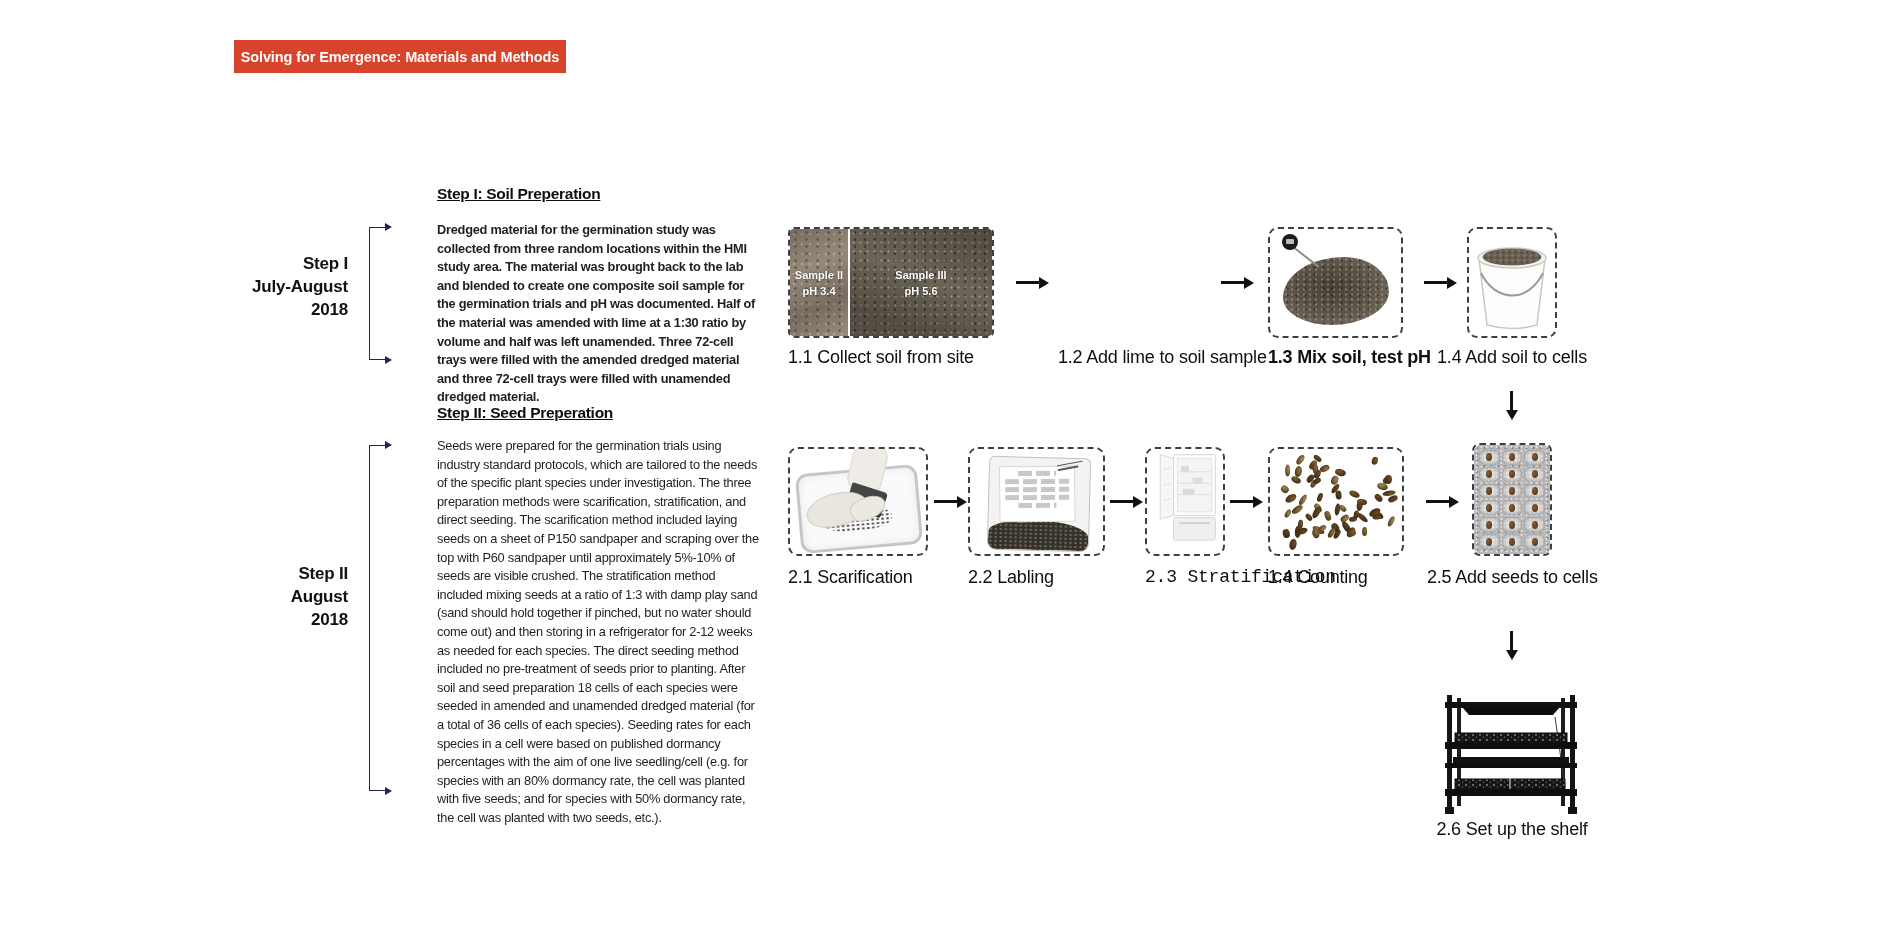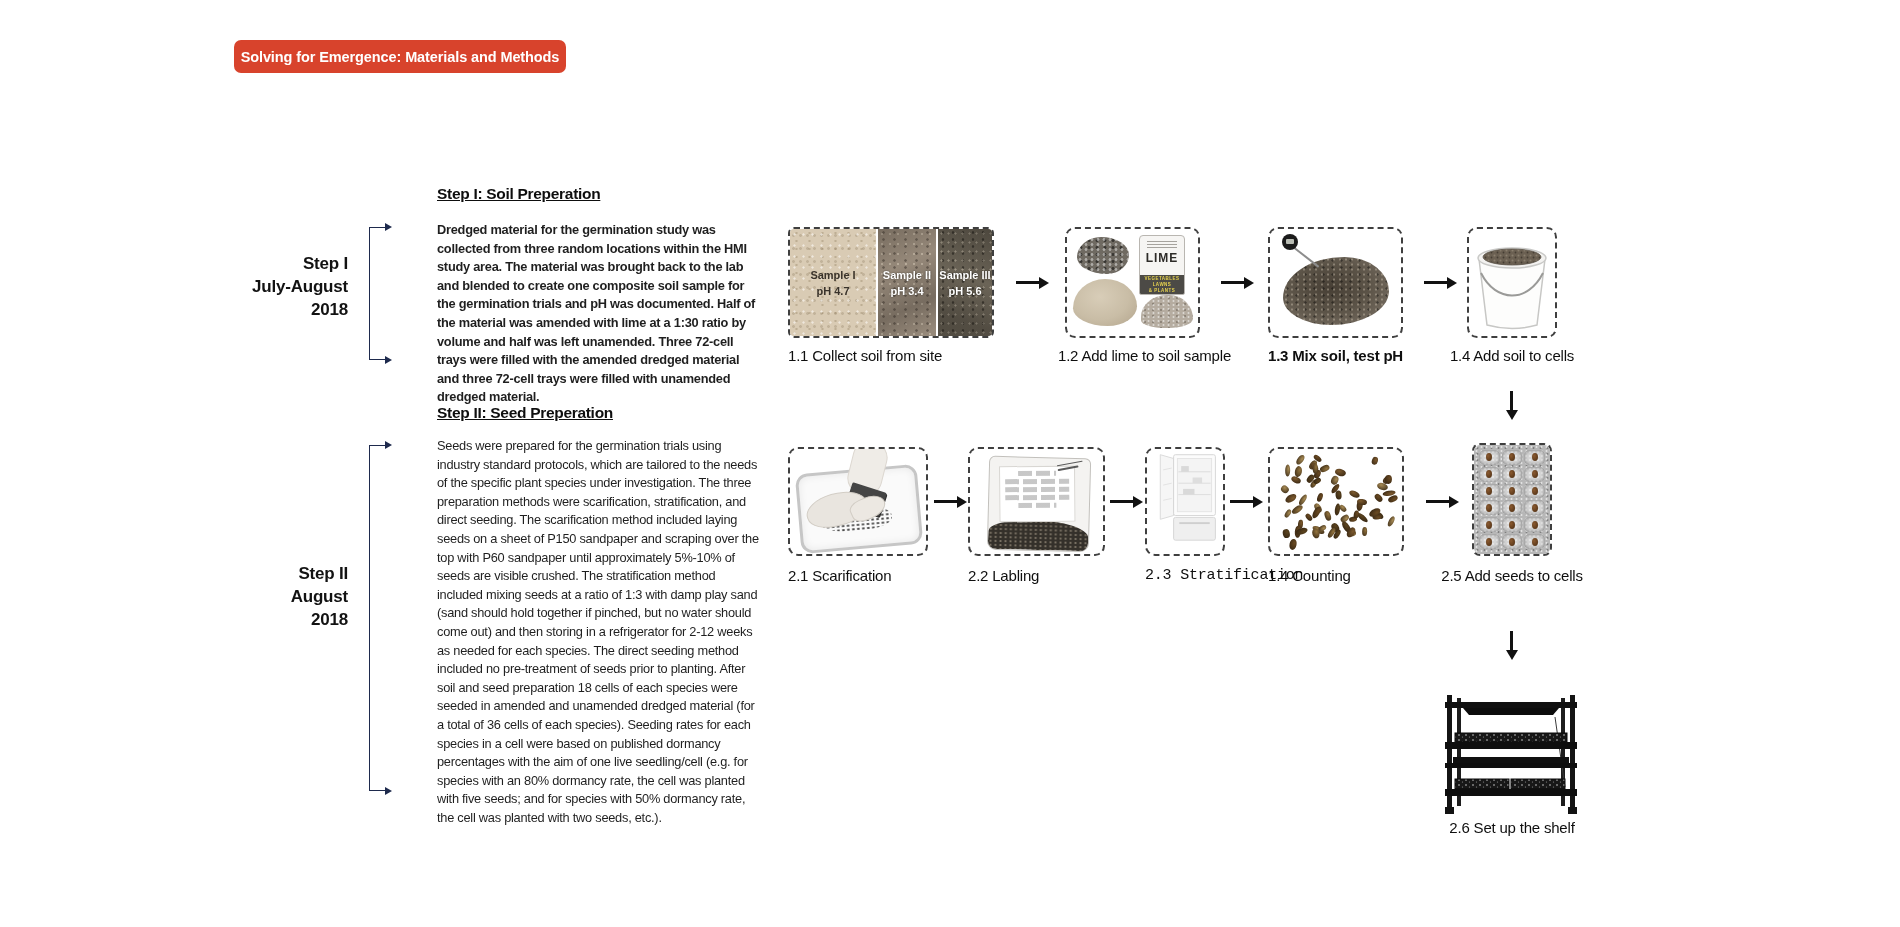--- a/index.html
+++ b/index.html
@@ -1,21 +1,21 @@
 <!DOCTYPE html>
 <html><head>
 <meta charset="utf-8">
 <style>
   html,body{margin:0;padding:0;background:#fff;}
   #stage{position:relative;width:1900px;height:927px;background:#fff;overflow:hidden;
          font-family:"Liberation Sans",sans-serif;color:#1a1a1a;
          --banner-bg:#d8432c;--bracket:#1e2a4d;--arrow:#111;}
   
   #banner{position:absolute;left:234px;top:40px;width:332px;height:33px;
-          background:var(--banner-bg);display:flex;align-items:center;justify-content:center;border-radius:7px;}
+          background:var(--banner-bg);display:flex;align-items:center;justify-content:center;}
   #banner span{color:#fff;font-weight:bold;font-size:14.5px;letter-spacing:-0.1px;white-space:nowrap;}
   
   .side-label{position:absolute;left:148px;width:200px;text-align:right;
               font-weight:bold;font-size:17px;line-height:23px;letter-spacing:-0.2px;color:#121212;}
   #side1{top:252px;} #side2{top:562px;}
   
   .bracket{position:absolute;left:369px;width:15px;
            border-left:1.6px solid var(--bracket);
            border-top:1.6px solid var(--bracket);
            border-bottom:1.6px solid var(--bracket);}
@@ -25,21 +25,21 @@
   #bracket1{top:227px;height:131px;} #bracket2{top:445px;height:344px;}
   
   .heading{position:absolute;left:437px;font-weight:bold;font-size:15.5px;letter-spacing:-0.3px;
            text-decoration:underline;color:#0e0e0e;}
   #heading1{top:185px;} #heading2{top:404px;}
   .body-par{position:absolute;left:437px;width:326px;font-size:12.8px;line-height:18.6px;
             letter-spacing:-0.25px;color:#1f1f1f;text-align:left;}
   #par1{top:221px;font-weight:bold;} #par2{top:437px;}
   
   .fbox{position:absolute;border:2px dashed #3f3f3f;border-radius:10px;background:#fff;box-sizing:border-box;}
-  .cap{position:absolute;font-size:15px;color:#0f0f0f;letter-spacing:-0.2px;white-space:nowrap;}
+  .cap{position:absolute;font-size:18px;color:#0f0f0f;letter-spacing:-0.2px;white-space:nowrap;}
   .cap-center{text-align:center;width:170px;}
   
   #box11{left:788px;top:227px;width:206px;height:111px;border-radius:6px;overflow:hidden;padding:0;
          display:flex;gap:2px;background:#fff;}
   #box12{left:1065px;top:227px;width:135px;height:111px;}
   #box13{left:1268px;top:227px;width:135px;height:111px;}
   #box14{left:1467px;top:227px;width:90px;height:111px;}
   #cap11{left:788px;top:347px;} #cap12{left:1058px;top:347px;} #cap13{left:1268px;top:347px;font-weight:bold;}
   #cap14{left:1427px;top:347px;}
   
@@ -185,57 +185,37 @@
 
   <div class="bracket" id="bracket1"></div>
   <div class="bracket" id="bracket2"></div>
 
   <div class="heading" id="heading1">Step I: Soil Preperation</div>
   <div class="body-par" id="par1">Dredged material for the germination study was collected from three random locations within the HMI study area. The material was brought back to the lab and blended to create one composite soil sample for the germination trials and pH was documented. Half of the material was amended with lime at a 1:30 ratio by volume and half was left unamended. Three 72-cell trays were filled with the amended dredged material and three 72-cell trays were filled with unamended dredged material.</div>
   <div class="heading" id="heading2">Step II: Seed Preperation</div>
   <div class="body-par" id="par2">Seeds were prepared for the germination trials using industry standard protocols, which are tailored to the needs of the specific plant species under investigation. The three preparation methods were scarification, stratification, and direct seeding. The scarification method included laying seeds on a sheet of P150 sandpaper and scraping over the top with P60 sandpaper until approximately 5%-10% of seeds are visible crushed. The stratification method included mixing seeds at a ratio of 1:3 with damp play sand (sand should hold together if pinched, but no water should come out) and then storing in a refrigerator for 2-12 weeks as needed for each species. The direct seeding method included no pre-treatment of seeds prior to planting.  After soil and seed preparation 18 cells of each species were seeded in amended and unamended dredged material (for a total of 36 cells of each species). Seeding rates for each species in a cell were based on published dormancy percentages with the aim of one live seedling/cell (e.g. for species with an 80% dormancy rate, the cell was planted with five seeds; and for species with 50% dormancy rate, the cell was planted with two seeds, etc.).</div>
 
   <div class="fbox" id="box11">
-    <div class="sample-panel" id="panel-s1">
-      <div class="sample-label">
-        <div>Sample I</div>
-        <div>pH 4.7</div>
-      </div>
-    </div>
     <div class="sample-panel" id="panel-s2">
       <div class="sample-label">
         <div>Sample II</div>
         <div>pH 3.4</div>
       </div>
     </div>
     <div class="sample-panel" id="panel-s3">
       <div class="sample-label">
         <div>Sample III</div>
         <div>pH 5.6</div>
       </div>
     </div>
   </div>
   <div class="cap" id="cap11">1.1 Collect soil from site</div>
 
   <div class="arrow-right" id="ar1"></div>
 
-  <div class="fbox" id="box12">
-    <div class="blob" id="gravel"></div>
-    <div id="limebag">
-      <div class="limebag-lines"></div>
-      <div class="lime-title">LIME</div>
-      <div id="limeband">
-        <span>VEGETABLES</span>
-        <span>LAWNS</span>
-        <span>&amp; PLANTS</span>
-      </div>
-    </div>
-    <div class="blob" id="tanmound"></div>
-    <div class="blob" id="powder"></div>
-  </div>
   <div class="cap" id="cap12">1.2 Add lime to soil sample</div>
 
   <div class="arrow-right" id="ar2"></div>
 
   <div class="fbox" id="box13">
     <div id="phprobe"></div>
     <div id="phmeter"></div>
     <div id="pile13"></div>
   </div>
   <div class="cap" id="cap13">1.3 Mix soil, test pH</div>

